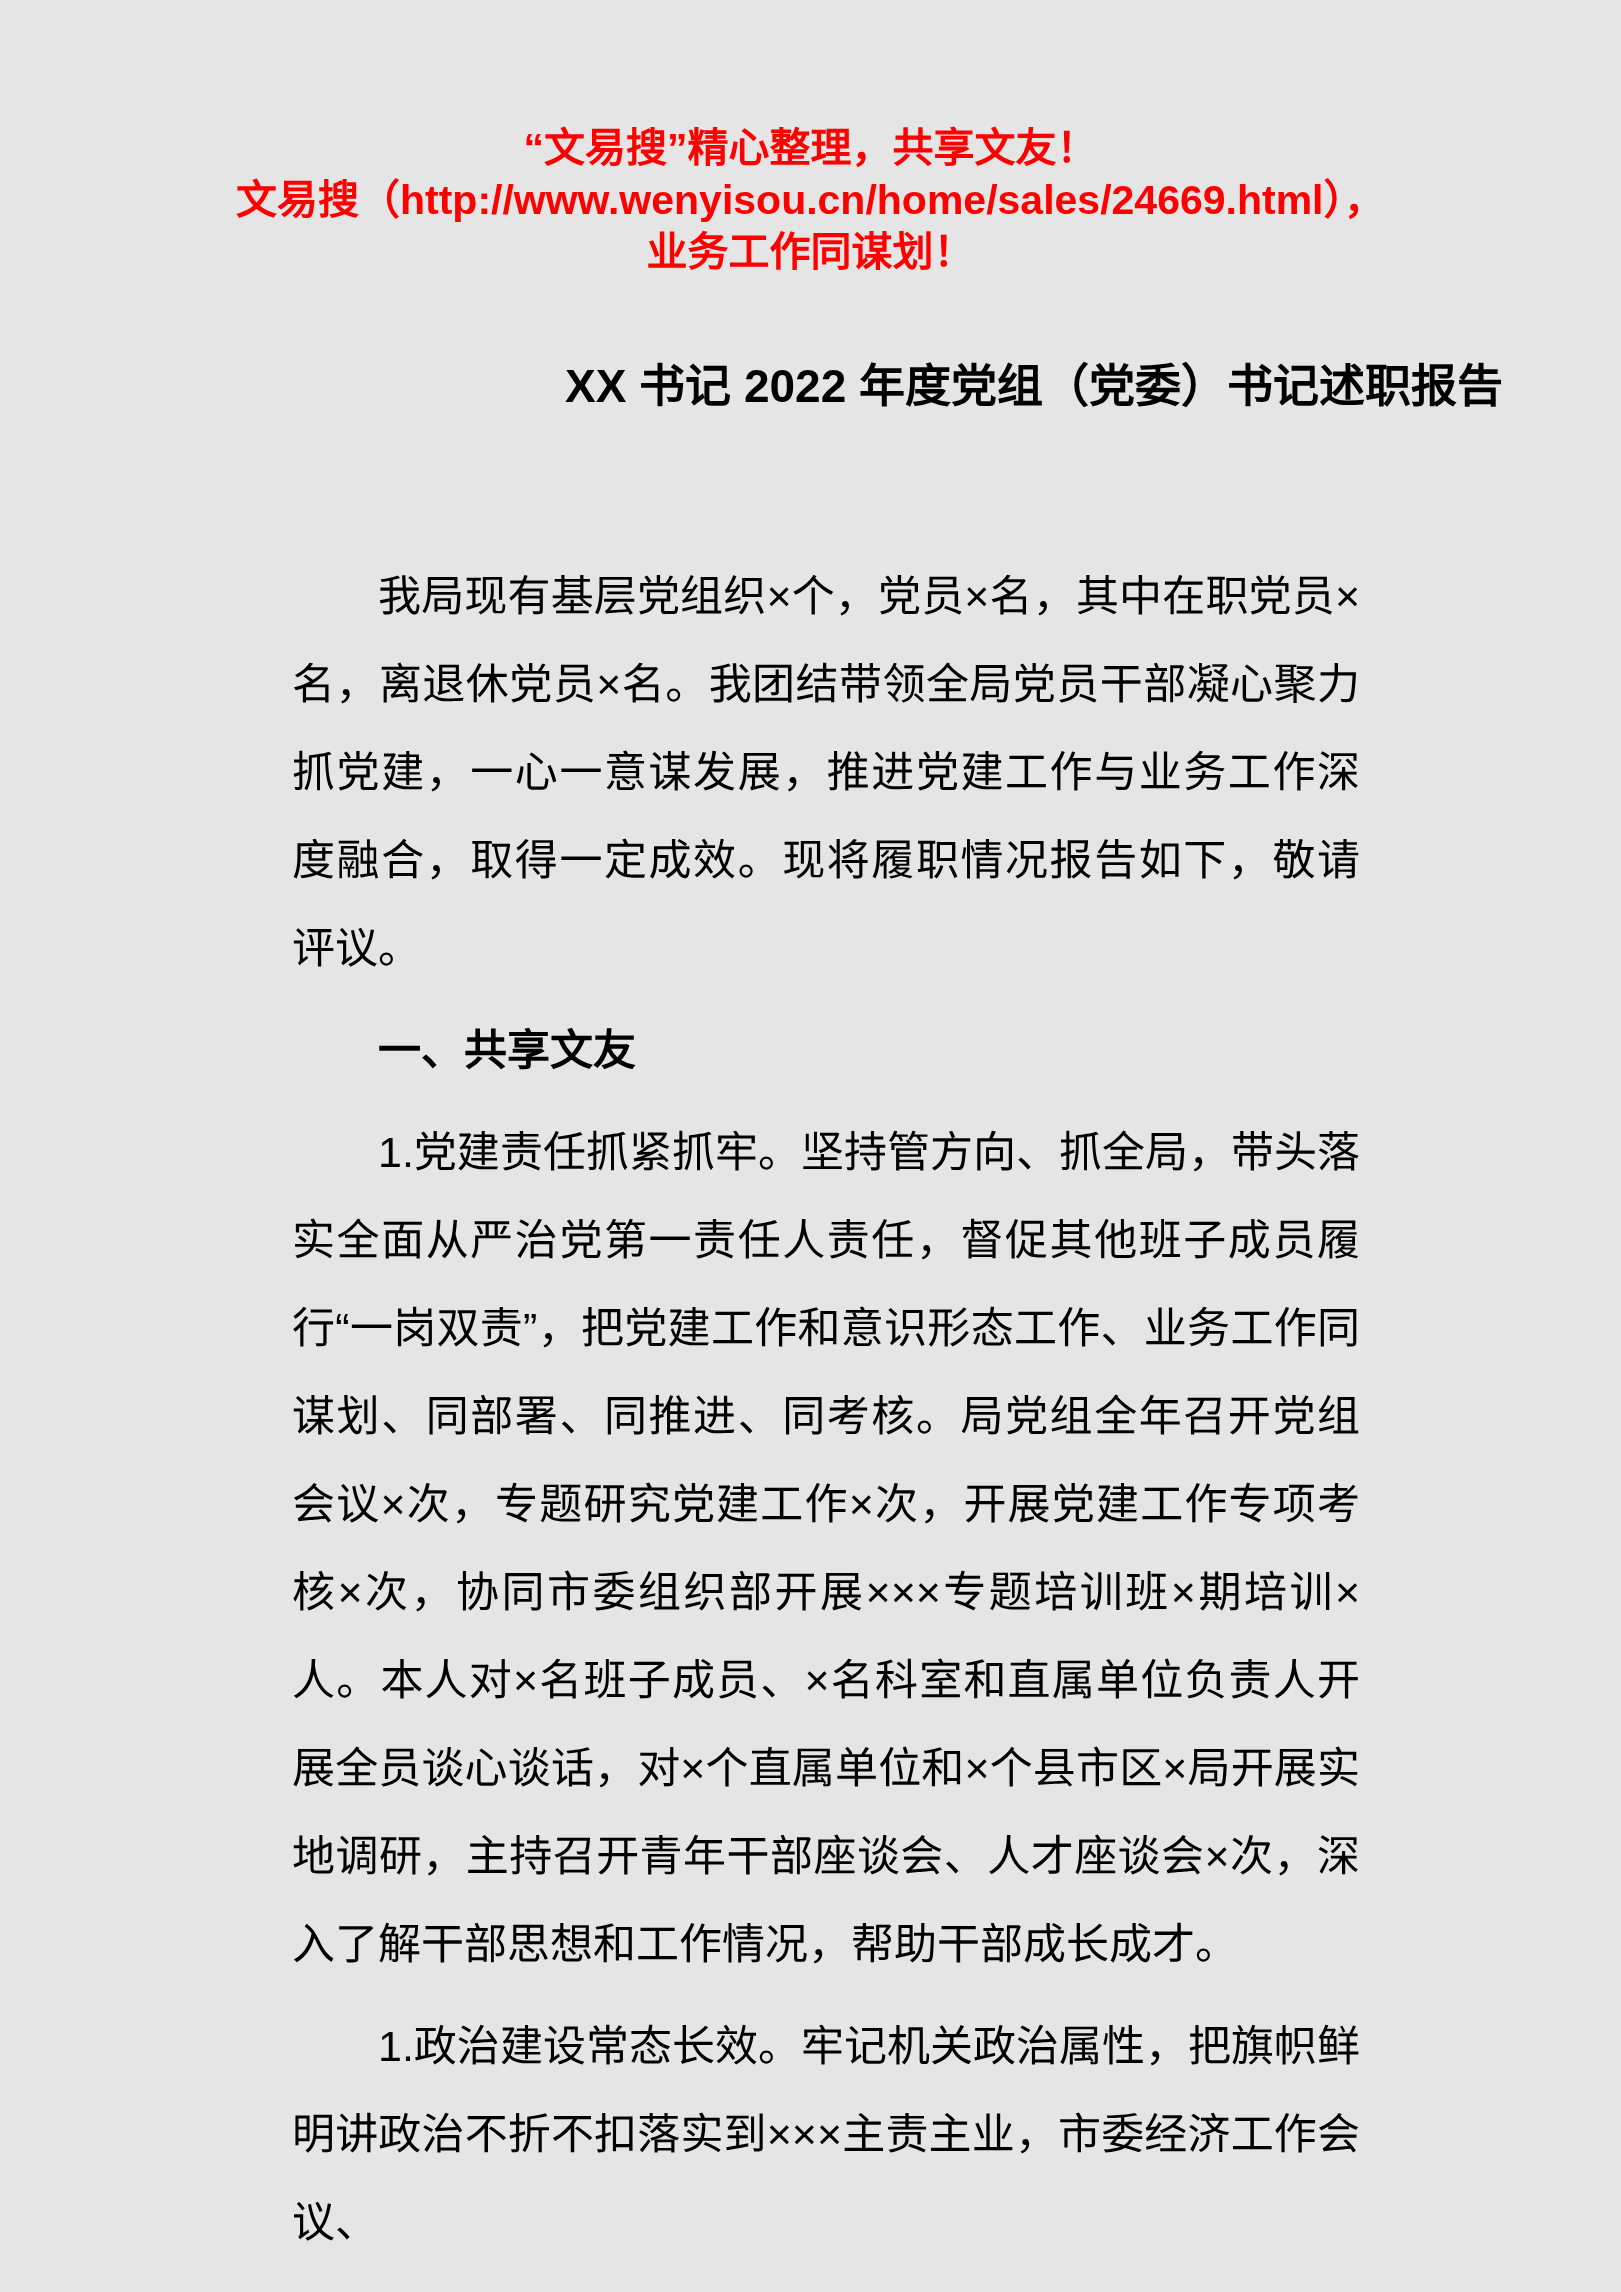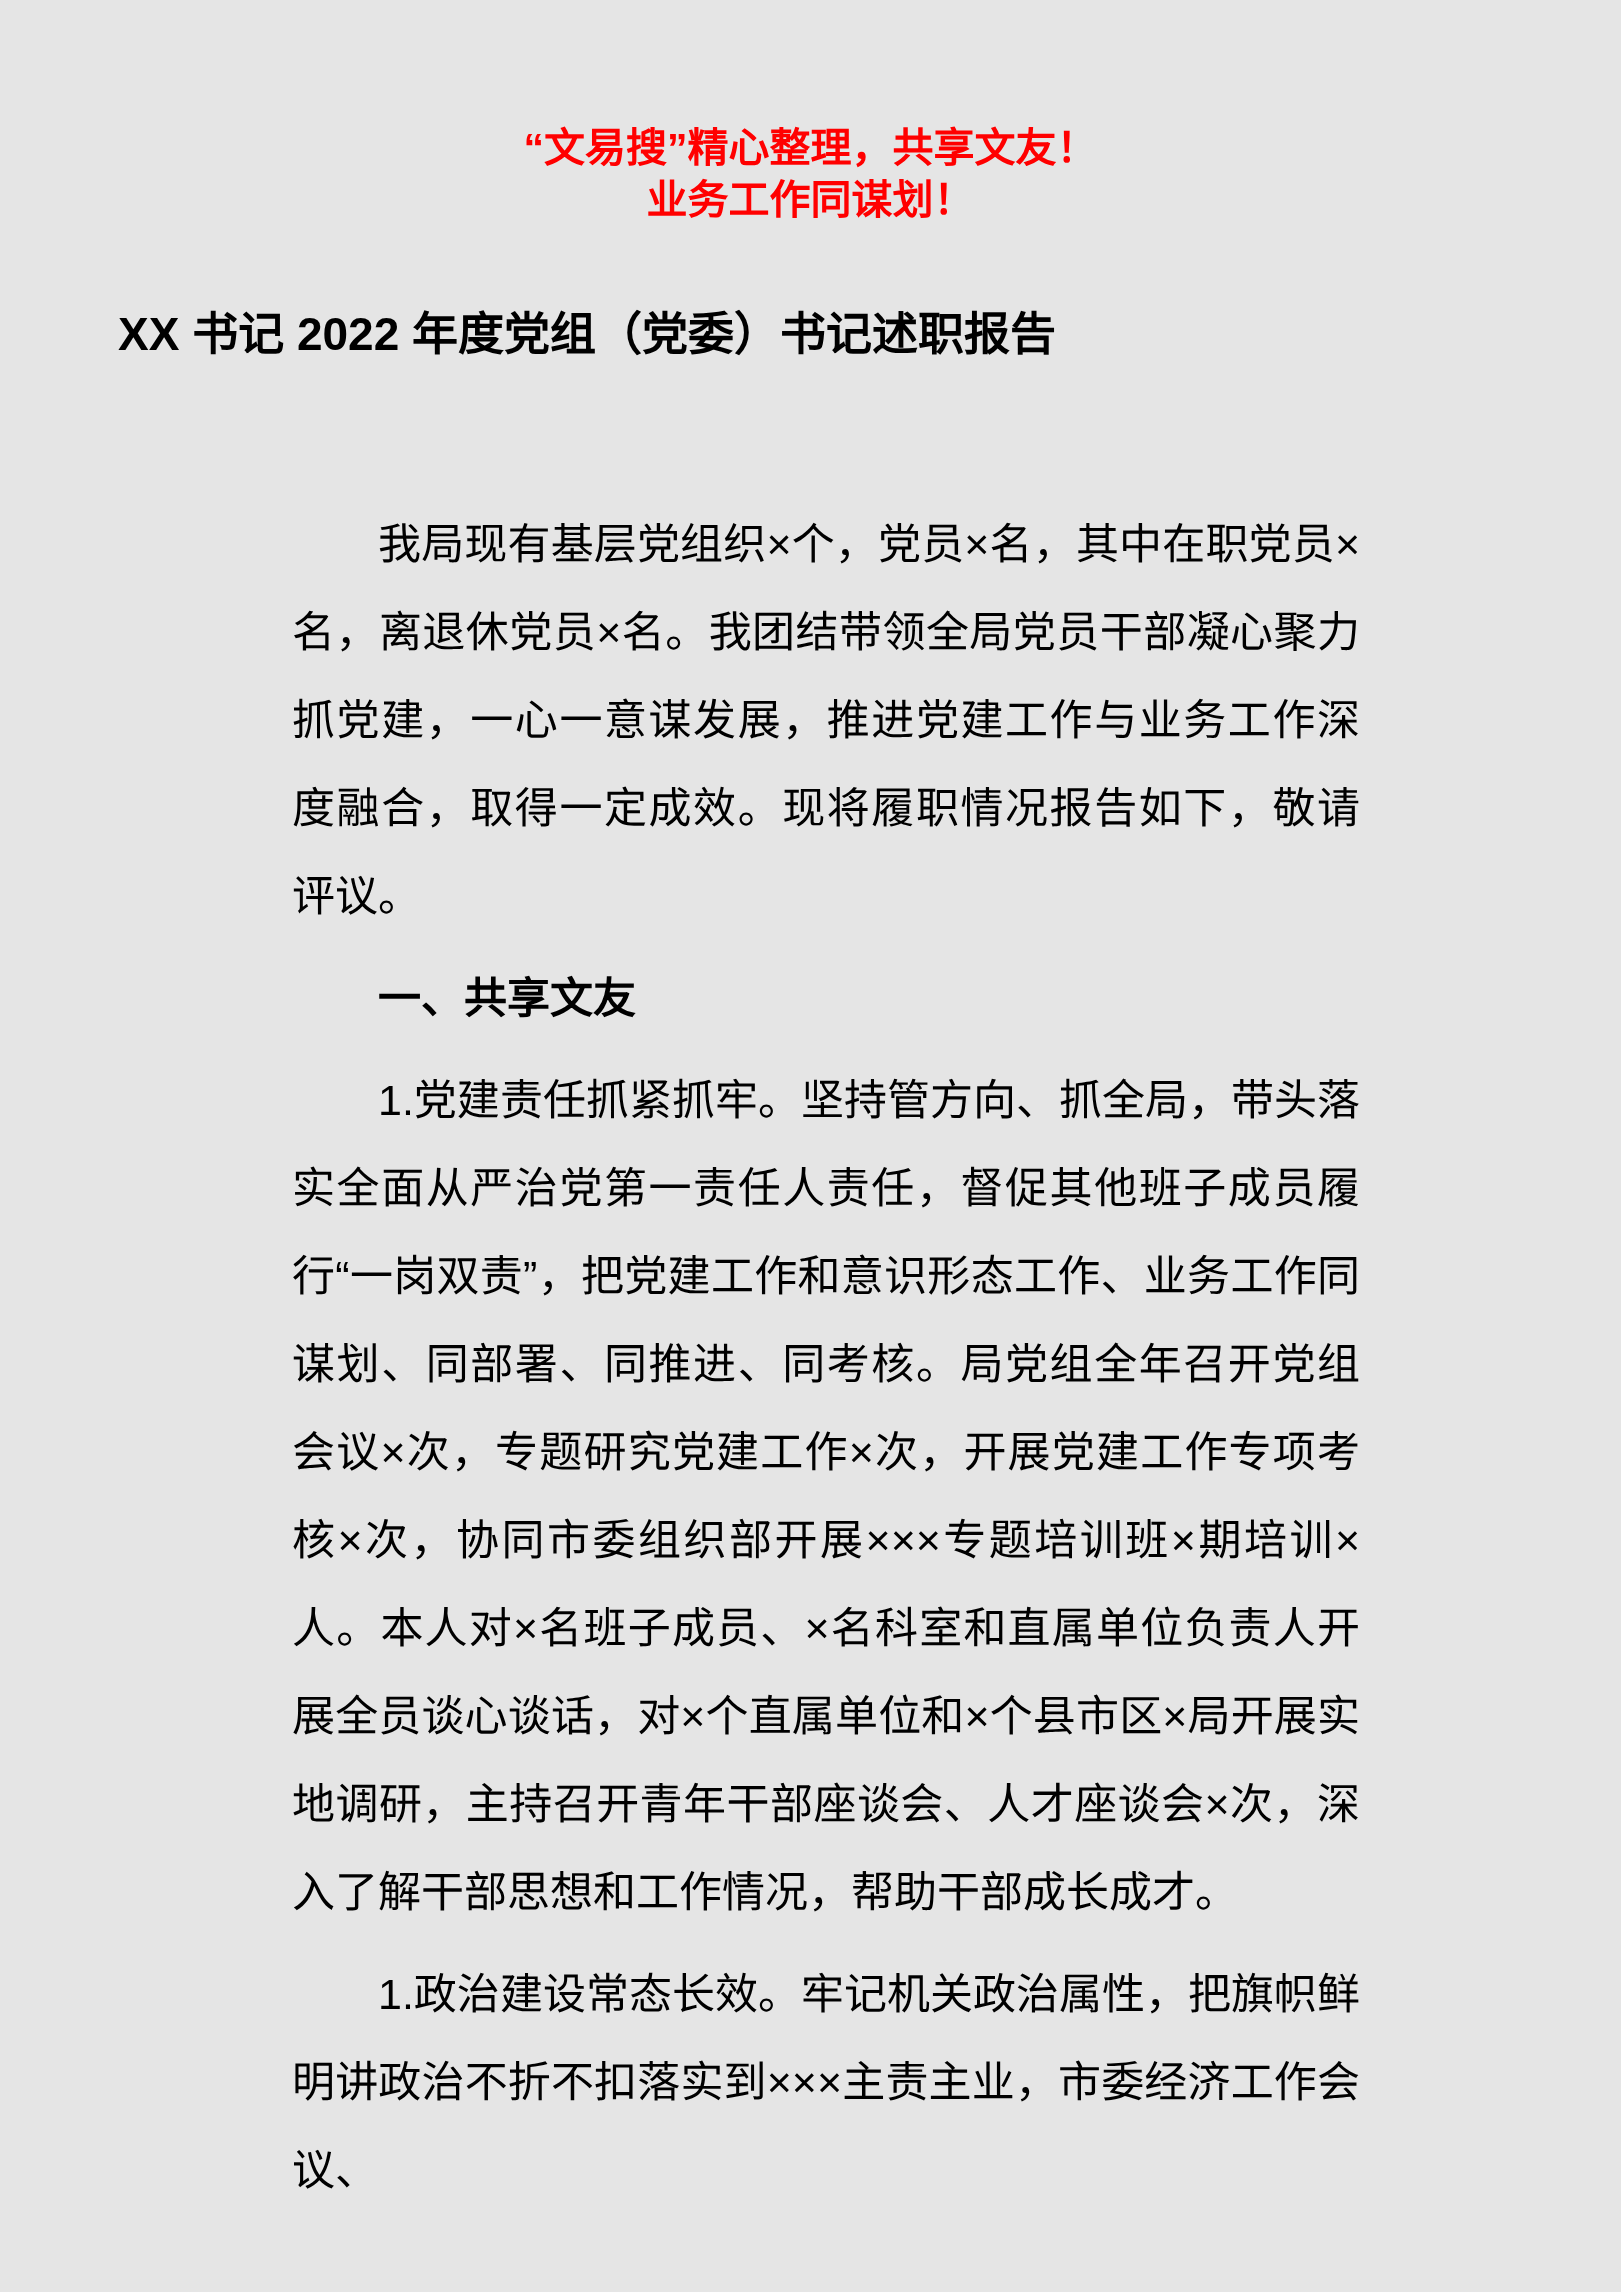--- a/index.html
+++ b/index.html
@@ -22,21 +22,21 @@
     color: #ff0000;
     font-weight: bold;
     font-size: 41px;
     line-height: 52px;
   }
   .promo-line {
     white-space: nowrap;
   }
   .doc-title {
     margin: 78px 118px 0 118px;
-    text-align: left;
+    text-align: right;
     font-size: 46px;
     font-weight: bold;
     line-height: 61px;
   }
   .doc-body {
     margin: 135px 247px 0 278px;
     font-size: 43px;
     line-height: 88px;
     text-align: justify;
   }
@@ -49,20 +49,21 @@
     font-weight: bold;
   }
 </style>
 </head>
 <body>
 
 <div class="page">
 
   <div class="promo">
     <div class="promo-line">“文易搜”精心整理，共享文友！</div>
+    <div class="promo-line">文易搜（http://www.wenyisou.cn/home/sales/24669.html），</div>
     <div class="promo-line">业务工作同谋划！</div>
   </div>
 
   <h1 class="doc-title">XX 书记 2022 年度党组（党委）书记述职报告</h1>
 
   <div class="doc-body">
     <p class="para">我局现有基层党组织×个，党员×名，其中在职党员×名，离退休党员×名。我团结带领全局党员干部凝心聚力抓党建，一心一意谋发展，推进党建工作与业务工作深度融合，取得一定成效。现将履职情况报告如下，敬请评议。</p>
     <p class="para heading">一、共享文友</p>
     <p class="para">1.党建责任抓紧抓牢。坚持管方向、抓全局，带头落实全面从严治党第一责任人责任，督促其他班子成员履行“一岗双责”，把党建工作和意识形态工作、业务工作同谋划、同部署、同推进、同考核。局党组全年召开党组会议×次，专题研究党建工作×次，开展党建工作专项考核×次，协同市委组织部开展×××专题培训班×期培训×人。本人对×名班子成员、×名科室和直属单位负责人开展全员谈心谈话，对×个直属单位和×个县市区×局开展实地调研，主持召开青年干部座谈会、人才座谈会×次，深入了解干部思想和工作情况，帮助干部成长成才。</p>
     <p class="para">1.政治建设常态长效。牢记机关政治属性，把旗帜鲜明讲政治不折不扣落实到×××主责主业，市委经济工作会议、</p>

